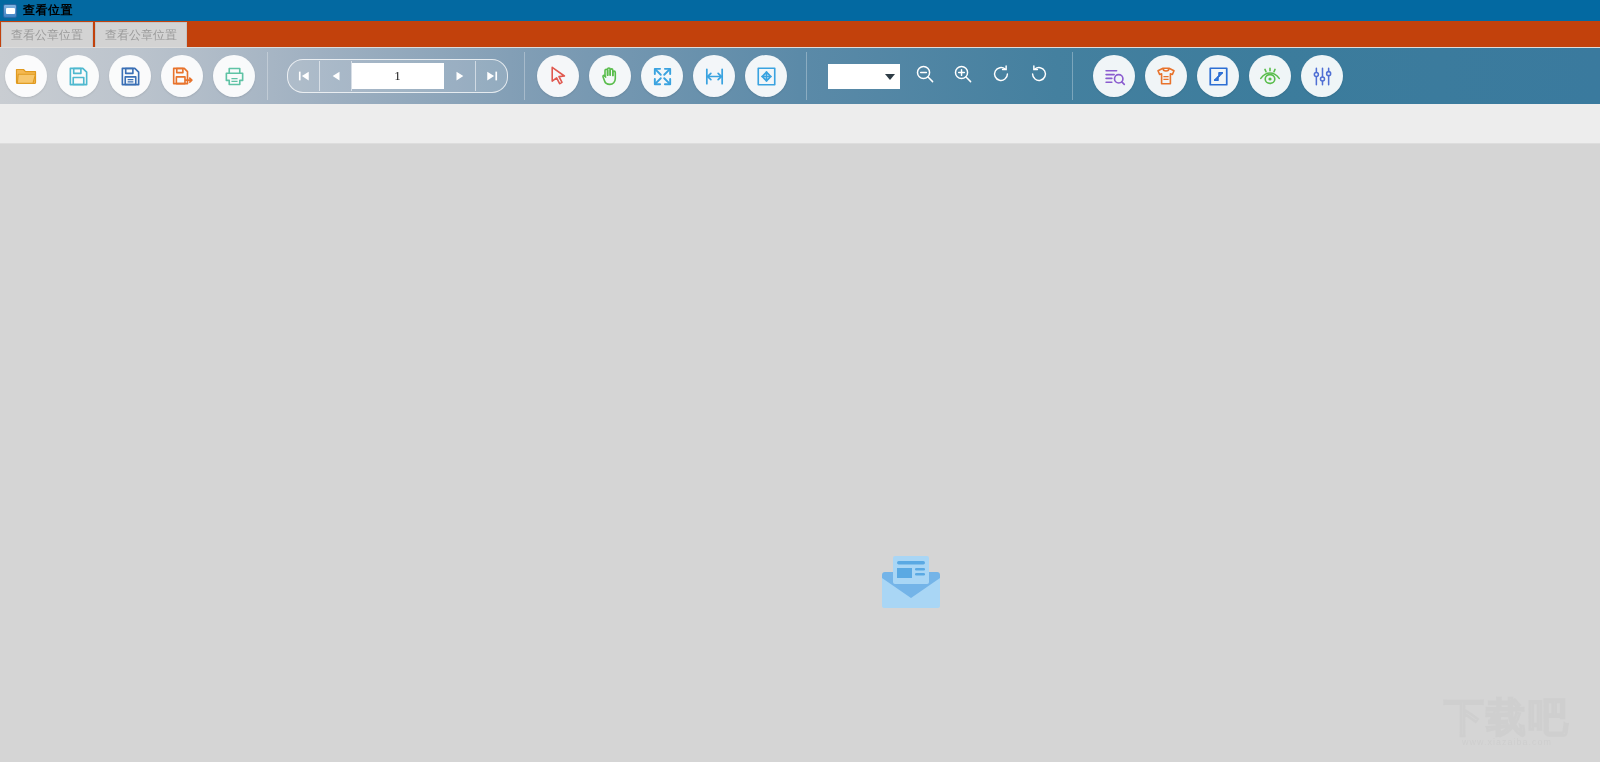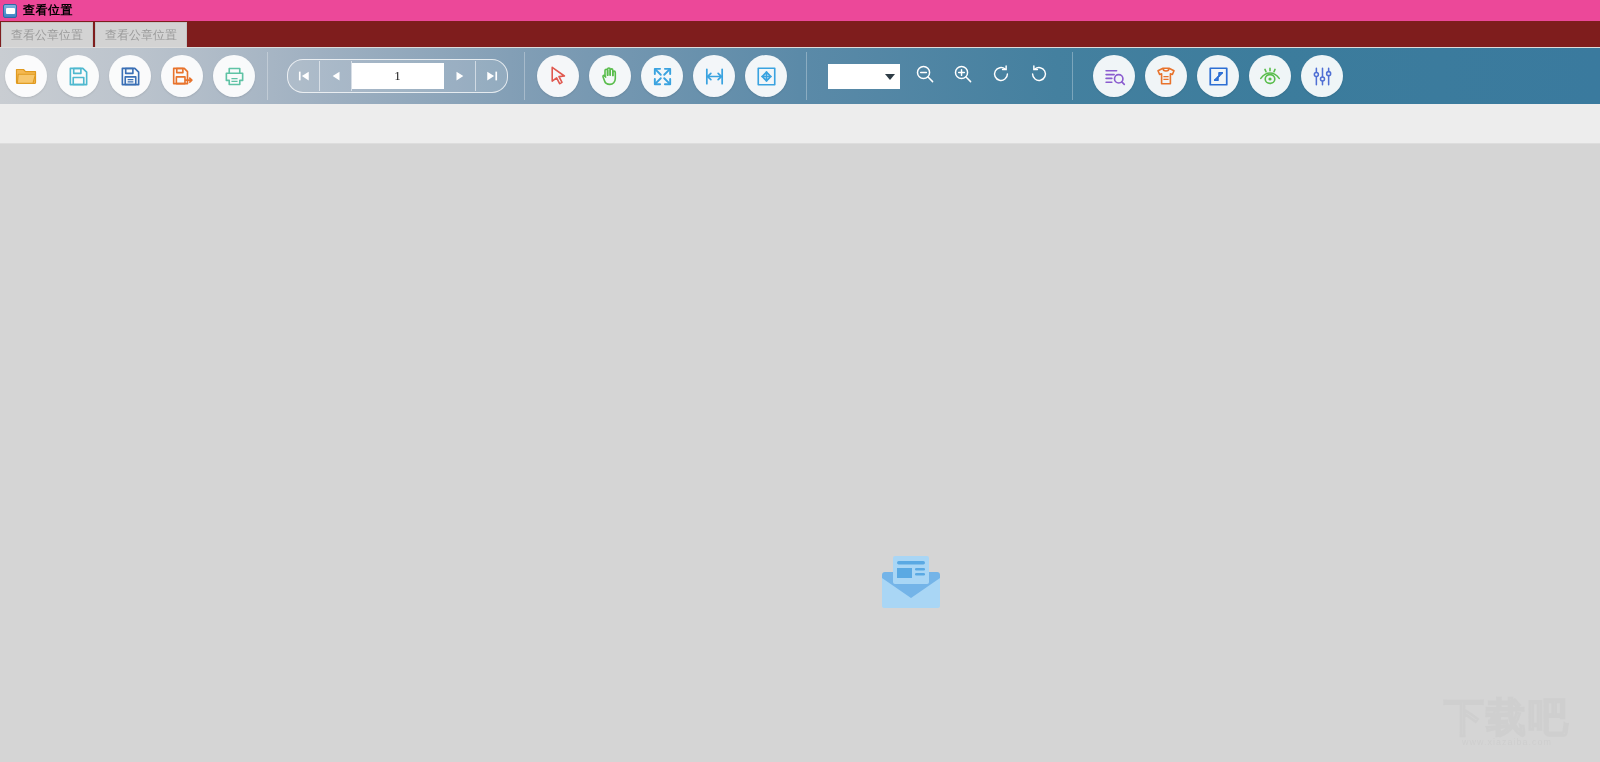--- a/index.html
+++ b/index.html
@@ -14,21 +14,21 @@
     overflow: hidden;
     position: relative;
   }
 
   
   .titlebar {
     height: 21px;
     display: flex;
     align-items: center;
     padding-left: 3px;
-    background: #ec4899;
+    background: #0369a1;
     box-sizing: border-box;
   }
   .app-icon {
     width: 14px;
     height: 14px;
     border-radius: 2px;
     background: linear-gradient(#7fb3e0, #3f82c4);
     border: 1px solid #2d6aa5;
     box-sizing: border-box;
     display: flex;
@@ -46,21 +46,21 @@
   .title-text {
     font-size: 12px;
     font-weight: bold;
     color: #000000;
     letter-spacing: 0.5px;
   }
 
   
   .tabstrip {
     height: 27px;
-    background: #7f1d1d;
+    background: #c2410c;
     border-bottom: 1px solid #dcdcdc;
     display: flex;
     align-items: stretch;
     box-sizing: border-box;
   }
   .tab {
     min-width: 86px;
     padding: 0 9px;
     margin: 1px 1px 0 1px;
     background: #d3d3d3;

